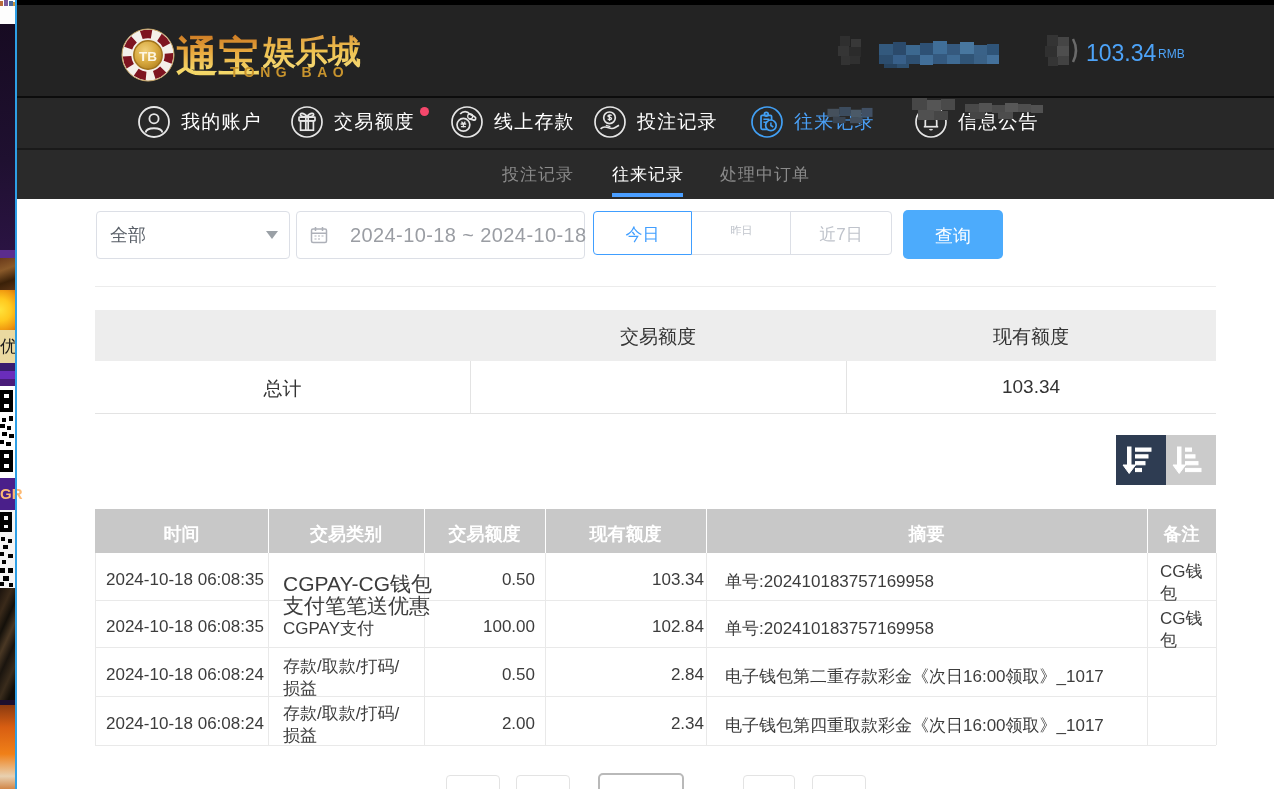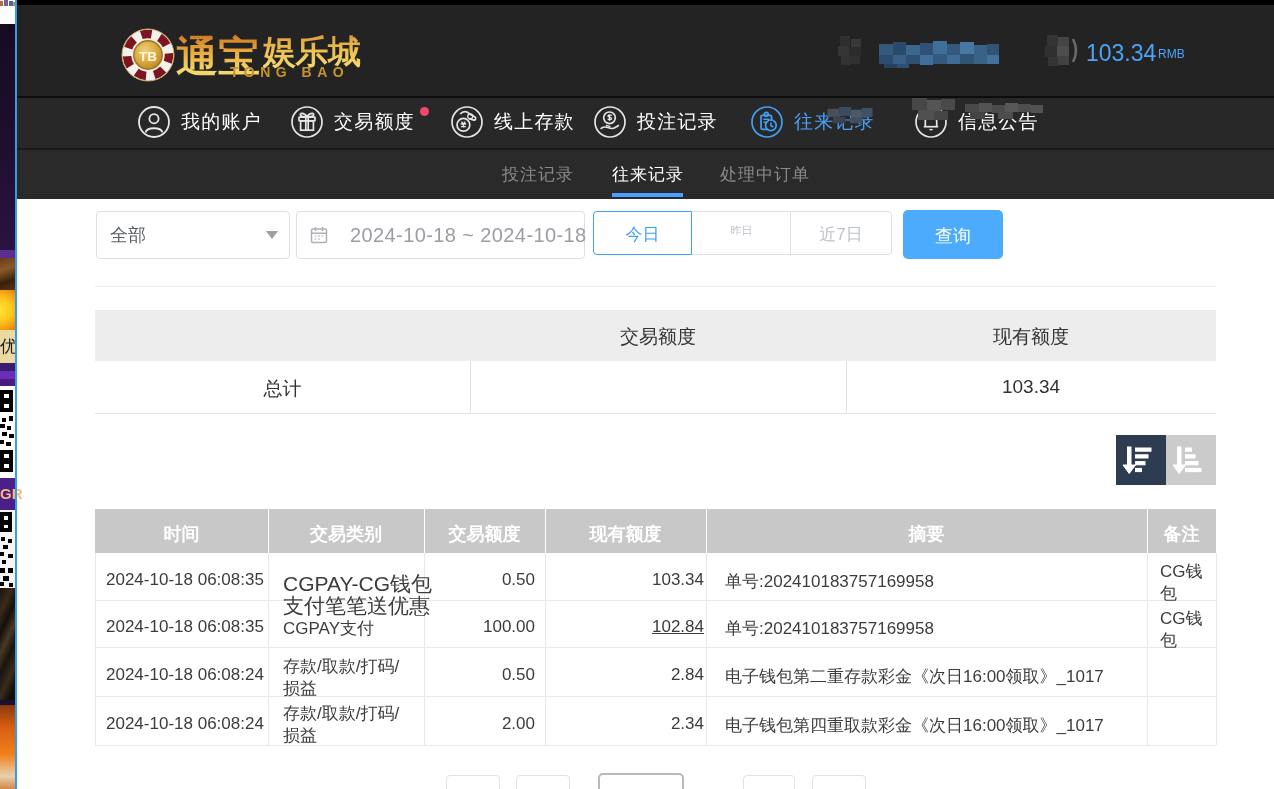--- a/index.html
+++ b/index.html
@@ -347,21 +347,21 @@
 
   <div class="abs" style="left:106px;top:570px;font-size:17px;color:#3c3c3c;">2024-10-18 06:08:35</div>
   <div class="abs" style="left:283px;top:561px;font-size:21px;color:#3c3c3c;line-height:22px;margin-top:12px;">CGPAY-CG钱包<br>支付笔笔送优惠</div>
   <div class="abs" style="left:424px;top:570px;width:111px;text-align:right;font-size:17px;color:#3c3c3c;">0.50</div>
   <div class="abs" style="left:545px;top:570px;width:159px;text-align:right;font-size:17px;color:#3c3c3c;">103.34</div>
   <div class="abs" style="left:725px;top:570px;font-size:17px;color:#3c3c3c;">单号:202410183757169958</div>
   <div class="abs" style="left:1160px;top:561px;font-size:17px;color:#3c3c3c;line-height:22px;">CG钱<br>包</div>
   <div class="abs" style="left:106px;top:617px;font-size:17px;color:#3c3c3c;">2024-10-18 06:08:35</div>
   <div class="abs" style="left:283px;top:617px;font-size:17px;color:#3c3c3c;">CGPAY支付</div>
   <div class="abs" style="left:424px;top:617px;width:111px;text-align:right;font-size:17px;color:#3c3c3c;">100.00</div>
-  <div class="abs" style="left:545px;top:617px;width:159px;text-align:right;font-size:17px;color:#3c3c3c;text-decoration:underline;">102.84</div>
+  <div class="abs" style="left:545px;top:617px;width:159px;text-align:right;font-size:17px;color:#3c3c3c;">102.84</div>
   <div class="abs" style="left:725px;top:617px;font-size:17px;color:#3c3c3c;">单号:202410183757169958</div>
   <div class="abs" style="left:1160px;top:608px;font-size:17px;color:#3c3c3c;line-height:22px;">CG钱<br>包</div>
   <div class="abs" style="left:106px;top:665px;font-size:17px;color:#3c3c3c;">2024-10-18 06:08:24</div>
   <div class="abs" style="left:283px;top:656px;font-size:17px;color:#3c3c3c;line-height:22px;">存款/取款/打码/<br>损益</div>
   <div class="abs" style="left:424px;top:665px;width:111px;text-align:right;font-size:17px;color:#3c3c3c;">0.50</div>
   <div class="abs" style="left:545px;top:665px;width:159px;text-align:right;font-size:17px;color:#3c3c3c;">2.84</div>
   <div class="abs" style="left:725px;top:665px;font-size:17px;color:#3c3c3c;">电子钱包第二重存款彩金《次日16:00领取》_1017</div>
   <div class="abs" style="left:106px;top:714px;font-size:17px;color:#3c3c3c;">2024-10-18 06:08:24</div>
   <div class="abs" style="left:283px;top:703px;font-size:17px;color:#3c3c3c;line-height:22px;">存款/取款/打码/<br>损益</div>
   <div class="abs" style="left:424px;top:714px;width:111px;text-align:right;font-size:17px;color:#3c3c3c;">2.00</div>

